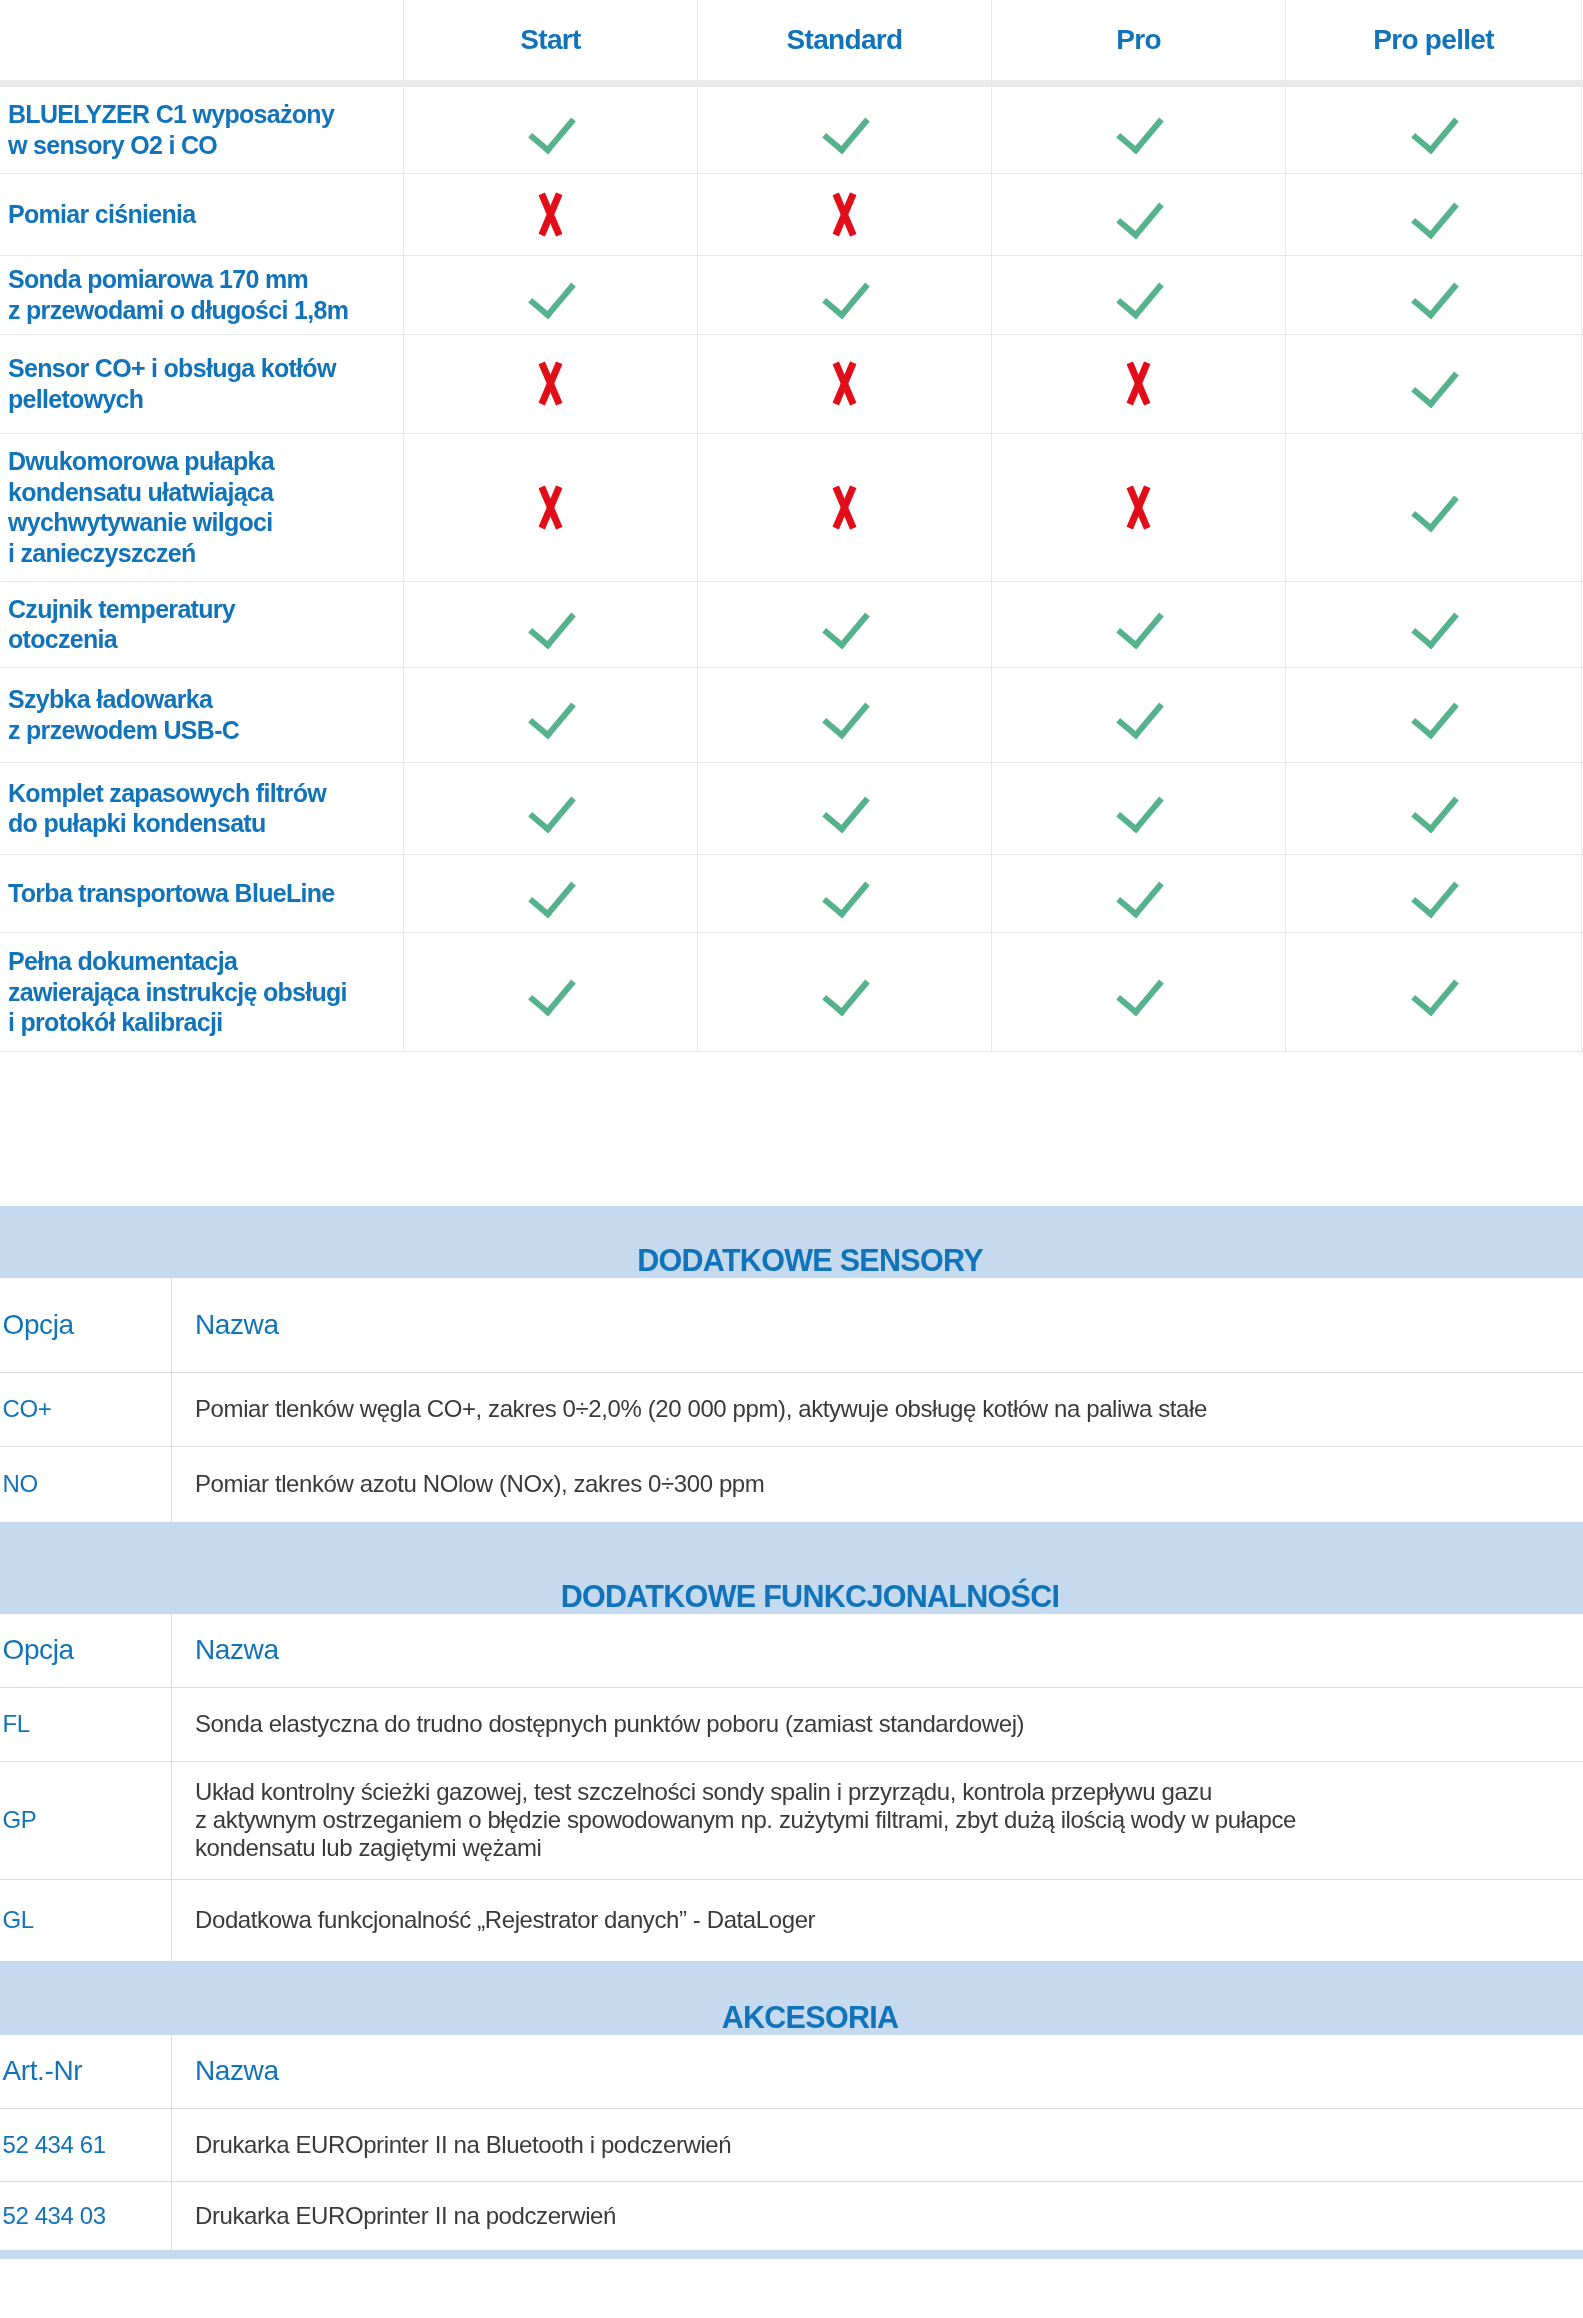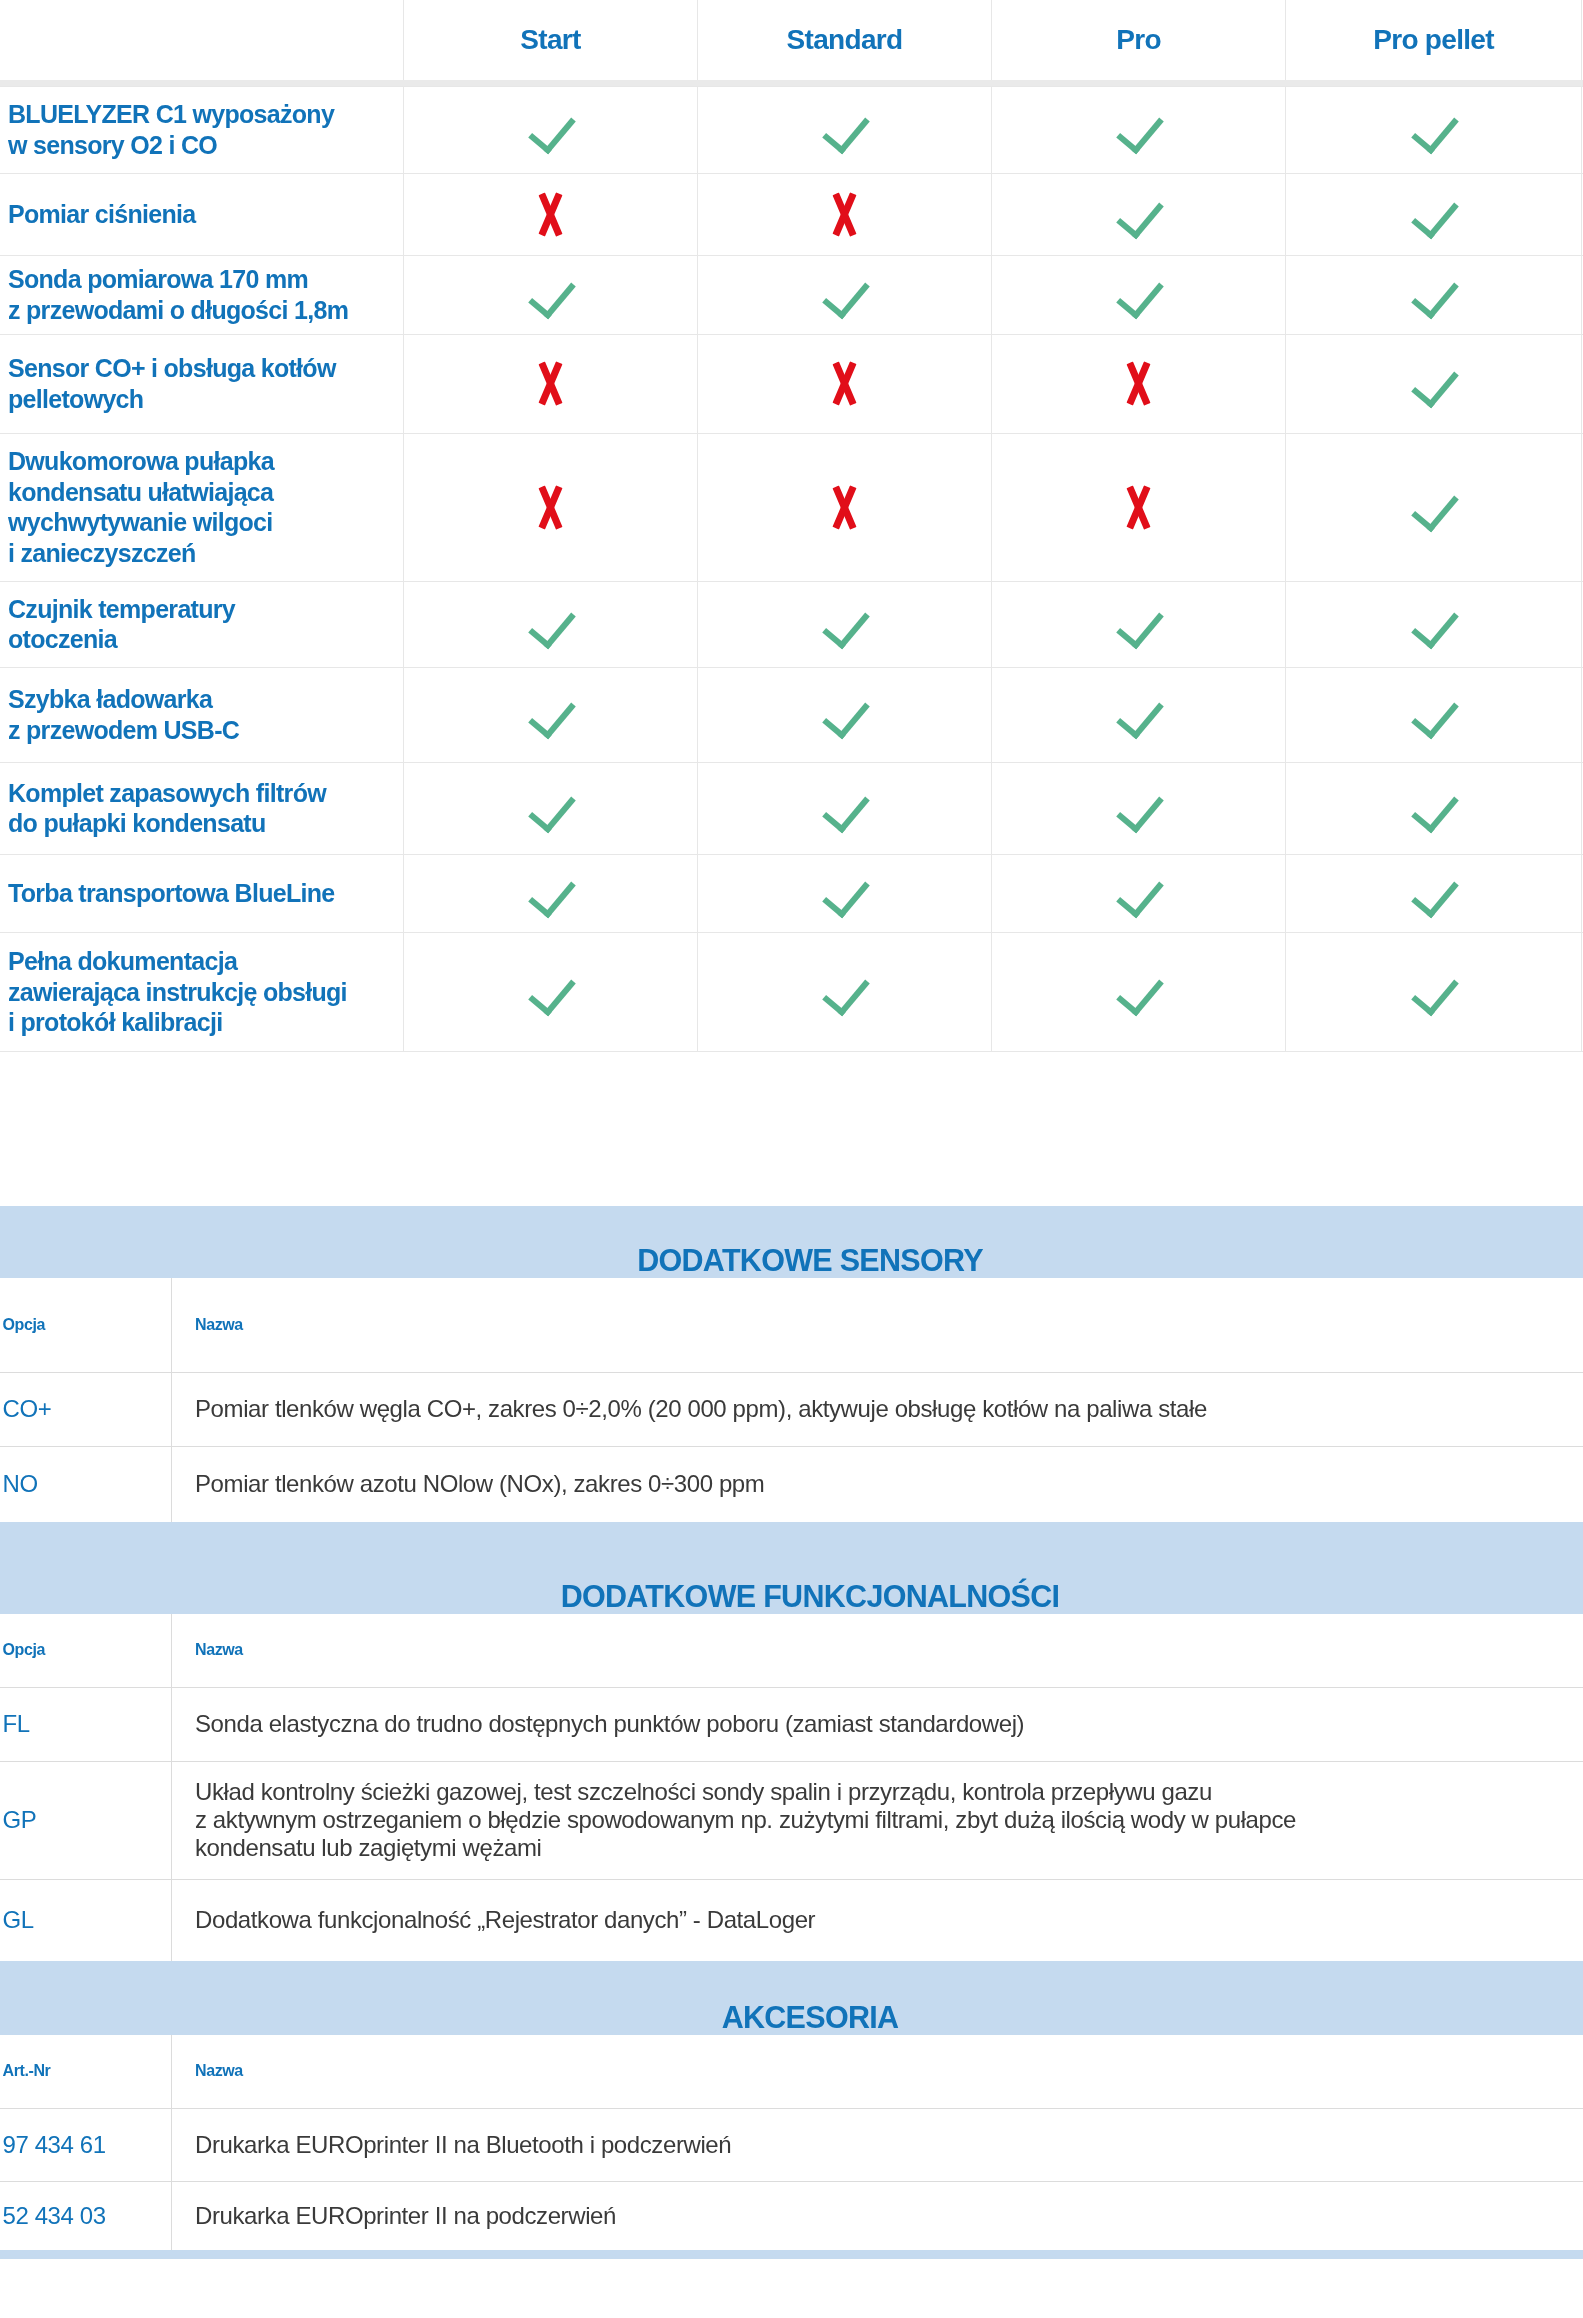--- a/index.html
+++ b/index.html
@@ -38,21 +38,21 @@
   .band{background:var(--band);display:flex;align-items:flex-end;justify-content:center;padding-left:36px;}
   .band span{font-size:30.5px;font-weight:bold;color:var(--blue);letter-spacing:-0.7px;}
   
   .opt-row{display:grid;grid-template-columns:171px 1fr;}
   .opt-row.sep{border-bottom:1.6px solid var(--line2);}
   .opt-code{display:flex;align-items:center;padding-left:2.5px;
     font-size:24px;color:var(--blue);letter-spacing:-0.4px;}
   .opt-name{border-left:1.6px solid var(--line2);padding-left:23px;padding-right:8.2px;
     display:flex;align-items:center;font-size:24px;line-height:28px;color:var(--dark);
     letter-spacing:-0.4px;white-space:pre-line;}
-  .opt-row.hdr .opt-code,.opt-row.hdr .opt-name{font-weight:bold;color:var(--blue);font-size:16px;}
+  .opt-row.hdr .opt-code,.opt-row.hdr .opt-name{font-weight:normal;color:var(--blue);font-size:28px;}
   .bottom-band{height:9px;background:var(--band);}
 </style>
 </head>
 <body>
 
 <div>
 
   <div class="cmp-row head" style="height:80px">
     <div class="label-cell"></div>
     <div class="col-head">Start</div>
@@ -282,21 +282,21 @@
 
 <div class="band" style="height:74px">
   <span>AKCESORIA</span>
 </div>
 <div>
   <div class="opt-row hdr sep" style="height:74px">
     <div class="opt-code">Art.-Nr</div>
     <div class="opt-name">Nazwa</div>
   </div>
   <div class="opt-row sep" style="height:73px">
-    <div class="opt-code">97 434 61</div>
+    <div class="opt-code">52 434 61</div>
     <div class="opt-name">Drukarka EUROprinter II na Bluetooth i podczerwień</div>
   </div>
   <div class="opt-row" style="height:68px">
     <div class="opt-code">52 434 03</div>
     <div class="opt-name">Drukarka EUROprinter II na podczerwień</div>
   </div>
 </div>
 
 <div class="bottom-band"></div>
 

